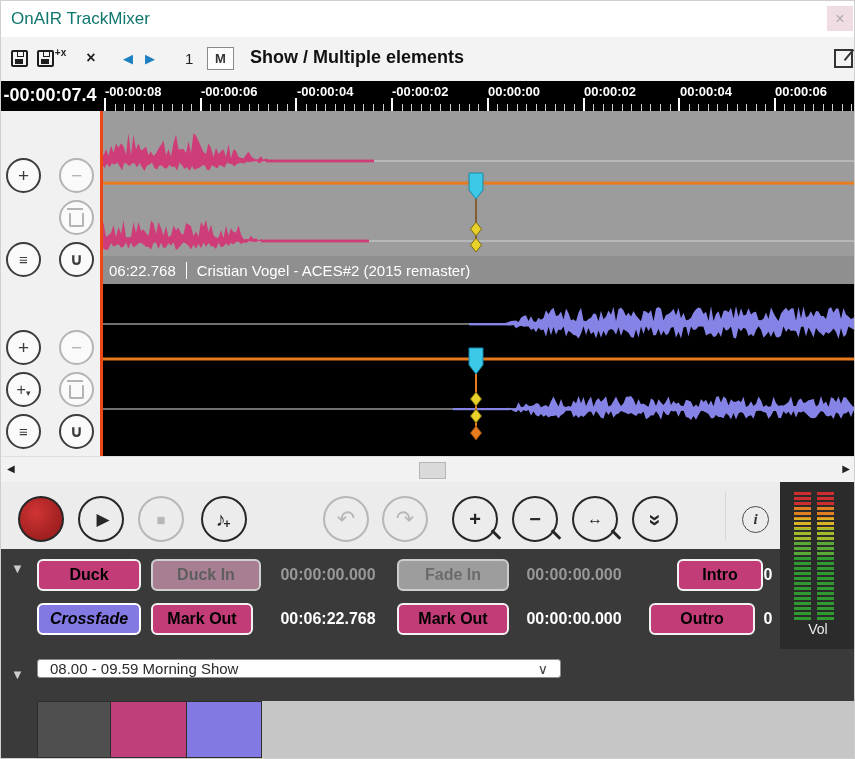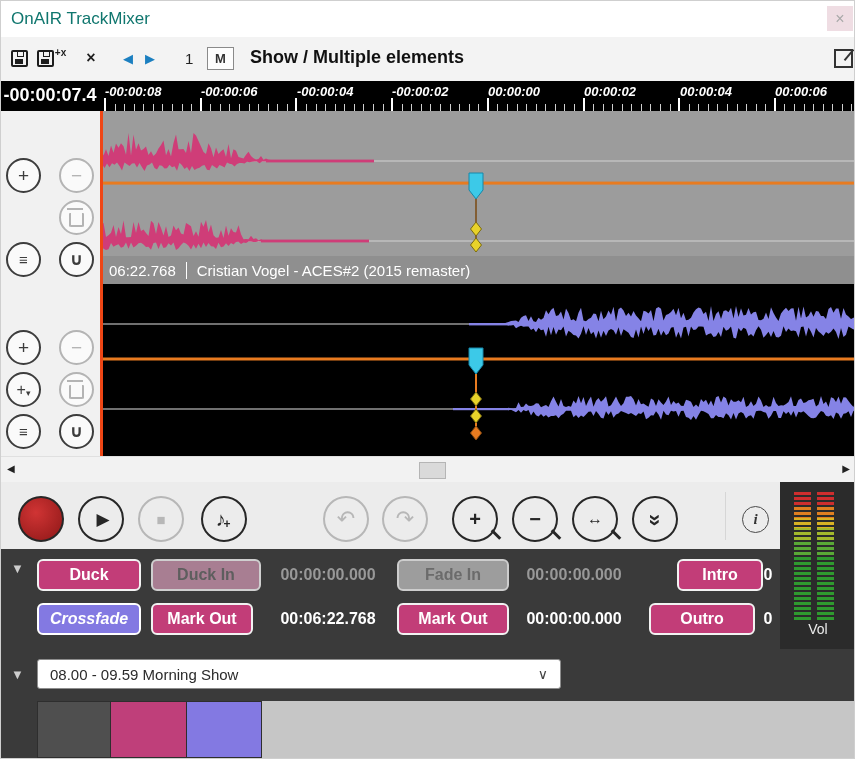--- a/index.html
+++ b/index.html
@@ -24,21 +24,21 @@
   .pagenum{position:absolute;left:184px;top:13px;font-size:15px;color:#222;}
   .mbox{position:absolute;left:206px;top:10px;width:25px;height:21px;background:#fdfdfd;border:1px solid #8a8a8a;
         display:flex;align-items:center;justify-content:center;font-size:13px;font-weight:bold;color:#333;cursor:pointer;}
   .tbtitle{position:absolute;left:249px;top:10px;font-size:18px;font-weight:bold;color:#111;}
   .panel-edit{display:inline-block;width:15px;height:15px;border:2px solid #333;position:relative;box-sizing:content-box;}
   .panel-edit::after{content:'';position:absolute;width:2px;height:14px;background:#333;right:1px;top:-3px;transform:rotate(40deg);}
 
   
   .ruler{position:absolute;left:0;top:80px;width:855px;height:30px;background:#000;}
   .ruler-cur{position:absolute;left:0;top:4px;width:98px;text-align:center;color:#fff;font-size:18px;font-weight:bold;}
-  .ruler-ticks{position:absolute;left:100px;top:0;width:755px;height:30px;font-style:italic;}
+  .ruler-ticks{position:absolute;left:100px;top:0;width:755px;height:30px;}
   .tick{position:absolute;top:3px;color:#fff;font-size:13px;font-weight:bold;white-space:nowrap;}
   .minor-ticks{position:absolute;left:4px;right:0;bottom:0;height:7px;
      background:repeating-linear-gradient(to right,#cfcfcf 0 1px,transparent 1px 9.57px);}
   .major-ticks{position:absolute;left:3px;right:0;bottom:0;height:13px;
      background:repeating-linear-gradient(to right,#fff 0 2px,transparent 2px 95.7px);}
 
   
   .track{position:absolute;left:100px;width:755px;overflow:hidden;}
   .track1{top:110px;height:173px;background:#9c9c9c;padding-left:33px;}
   .track2{top:283px;height:172px;background:#000;}
@@ -94,31 +94,31 @@
       background:
         repeating-linear-gradient(to bottom,rgba(43,43,43,0) 0 3.2px,#2b2b2b 3.2px 5px),
         linear-gradient(to top,#2f9a2f 0 50%,#59a936 50% 62%,#a3b92c 62% 72%,#d8b224 72% 80%,#df7f20 80% 88%,#ce2e2e 88% 100%);}
   .vu1{left:14px;} .vu2{left:37px;}
   .vol{position:absolute;left:0;top:139px;width:76px;text-align:center;color:#ececec;font-size:14px;}
 
   
   .rows-panel{position:absolute;left:0;top:548px;width:779px;height:100px;background:#3a3a3a;}
   .collapse{position:absolute;font-size:13px;color:#cdcdcd;cursor:pointer;}
   .btn{position:absolute;height:32px;border-radius:6px;border:2px solid #f2f2f2;box-sizing:border-box;
-       display:flex;align-items:center;justify-content:center;font-size:16px;font-weight:bold;color:#ffffff;cursor:pointer;}
+       display:flex;align-items:center;justify-content:center;font-size:16px;font-weight:bold;color:#000000;cursor:pointer;}
   .pink{background:#c23d78;}
   .purple{background:#8379e2;border-color:#ffffff;font-style:italic;}
   .dimpink{background:#a87e92;color:#5e5e5e;border-color:#cfcfcf;}
   .dimgray{background:#9d9d9d;color:#6b6b6b;border-color:#cdcdcd;}
   .tval{position:absolute;height:32px;line-height:32px;text-align:center;font-size:16px;font-weight:bold;}
   .tval.dim{color:#989898;} .tval.lit{color:#fff;}
 
   
   .bottom-panel{position:absolute;left:0;top:648px;width:855px;height:111px;background:#3a3a3a;}
-  .dropdown{position:absolute;left:36px;top:10px;width:524px;height:30px;background:#fff;border:1px solid #8d8d8d;border-radius:3px;
+  .dropdown{position:absolute;left:36px;top:10px;width:524px;height:19px;background:#fff;border:1px solid #8d8d8d;border-radius:3px;
             box-sizing:border-box;display:flex;align-items:center;font-size:15px;color:#2b2b2b;padding-left:12px;cursor:pointer;}
   .ddchev{position:absolute;right:12px;font-size:14px;color:#444;}
   .pl-strip{position:absolute;left:36px;top:52px;width:819px;height:57px;background:#c6c6c6;}
   .pl-block{position:absolute;top:0;height:57px;border:1px solid #2e2e2e;box-sizing:border-box;cursor:pointer;}
   .b1{left:0;width:74px;background:#4f4f4f;}
   .b2{left:73px;width:77px;background:#bf3f7a;}
   .b3{left:149px;width:76px;background:#8379e2;}
 </style>
 </head>
 <body>

